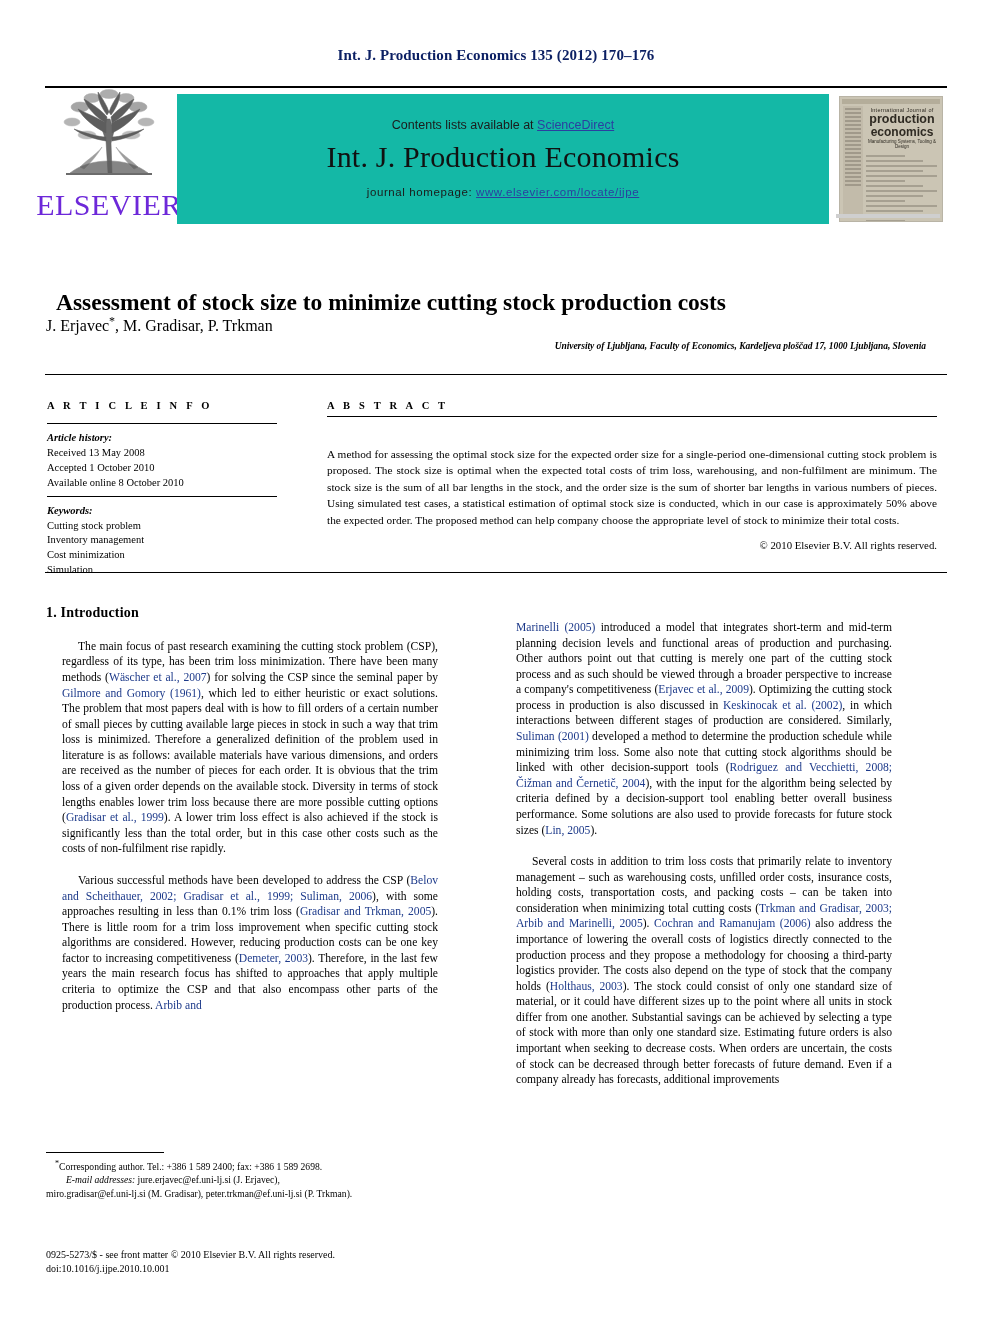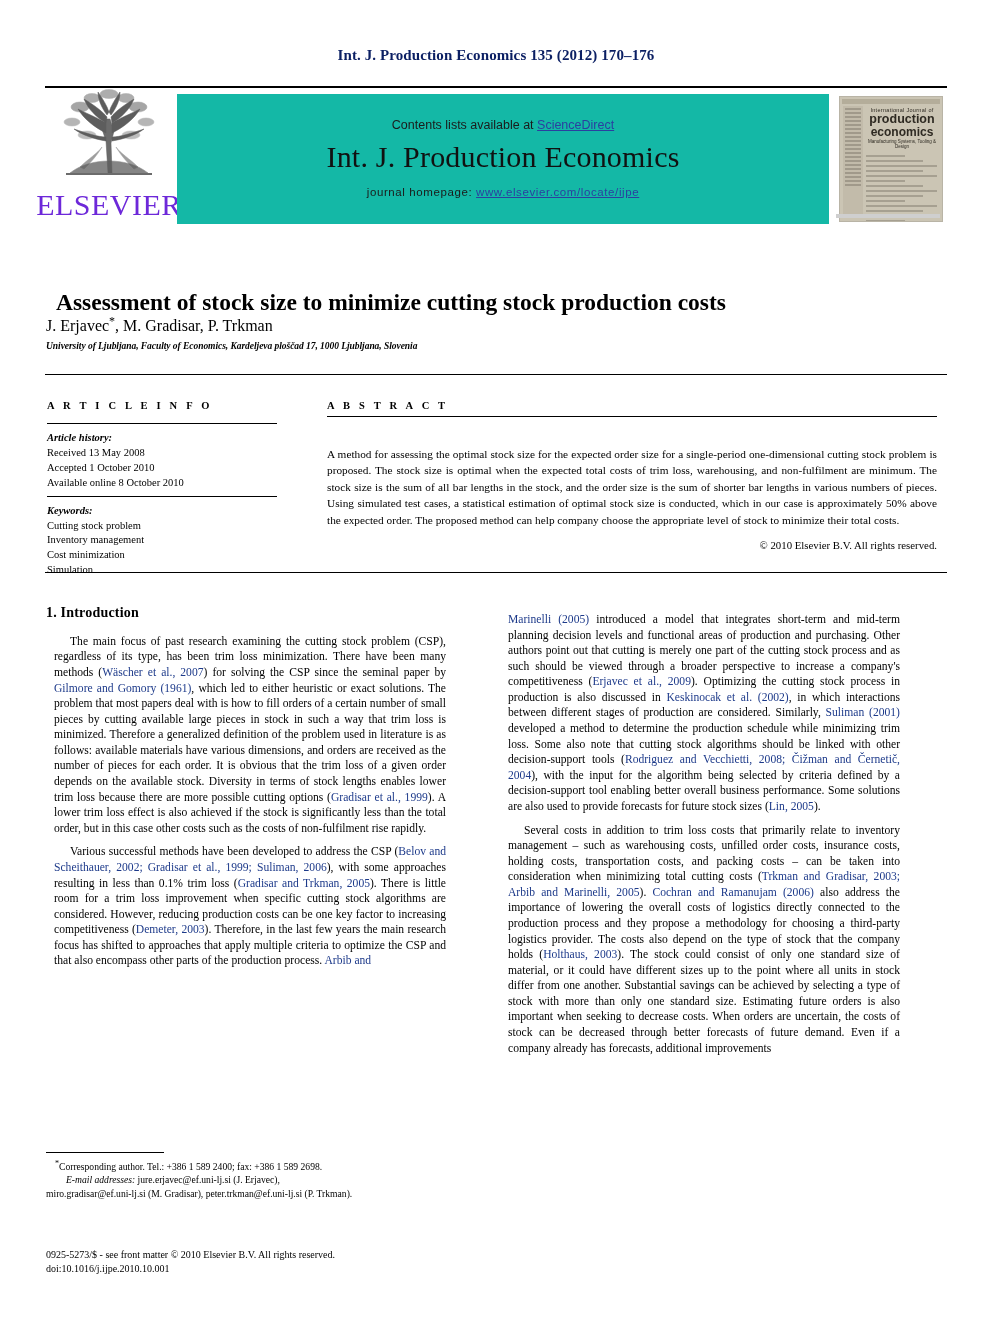--- a/index.html
+++ b/index.html
@@ -179,20 +179,21 @@
   .authors sup { font-size: 12px; vertical-align: super; }
   .affiliation {
     position: absolute;
     top: 341px; left: 46px; width: 880px;
     font-family: "Liberation Serif", serif;
     font-style: italic;
     font-weight: bold;
     font-size: 9.5px;
     color: #000;
     letter-spacing: -0.05px;
+    text-align: right;
   }
 
   
   .rule-top {
     position: absolute; top: 374px; left: 45px; width: 902px;
     border-top: 1.4px solid #000;
   }
   .rule-bottom {
     position: absolute; top: 572px; left: 45px; width: 902px;
     border-top: 1.4px solid #000;
@@ -259,21 +260,21 @@
   .col-left  { left: 46px; }
   .col-right { left: 500px; }
 
   .section-head {
     font-weight: bold;
     font-size: 14px;
     margin: 0 0 11px 0;
     text-align: left;
     letter-spacing: 0.2px;
   }
-  .col p { margin: 8px; text-indent: 16px; }
+  .col p { margin: 16px; text-indent: 16px; }
   .col p.noindent { text-indent: 0; }
   .cit { color: #1d3a8a; }
 
   
   .footnote {
     position: absolute;
     left: 46px;
     top: 1152px;
     width: 408px;
     font-family: "Liberation Serif", serif;

